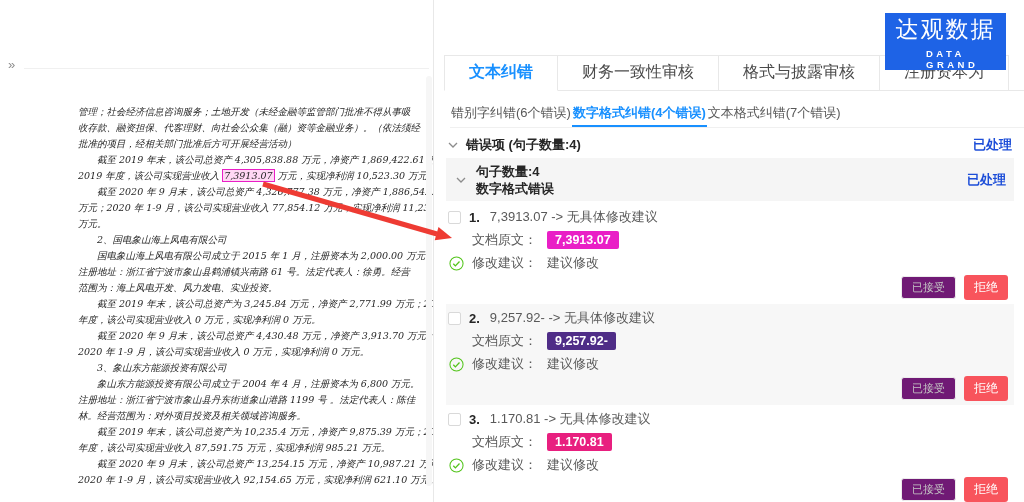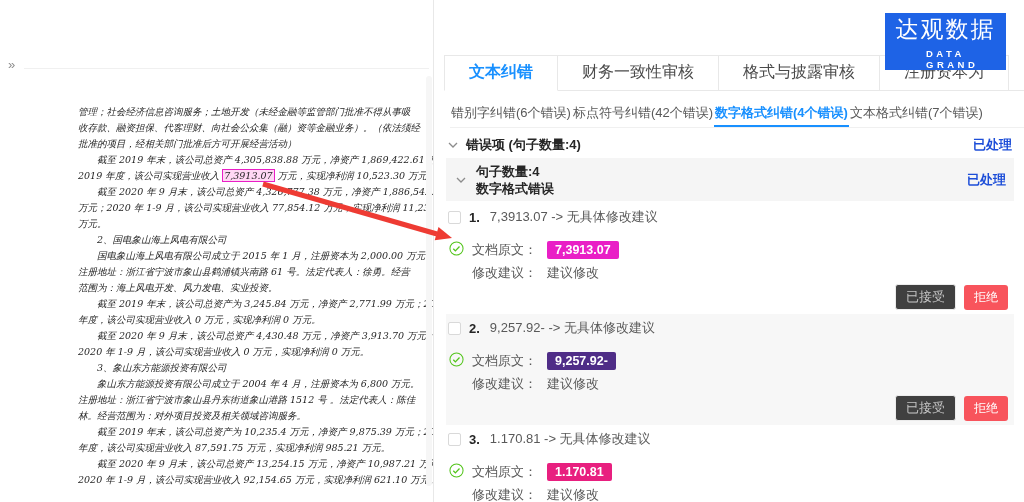--- a/index.html
+++ b/index.html
@@ -63,31 +63,31 @@
 
   
   .items { position:absolute; top:203px; left:12px; right:10px; }
   .item { padding:4px 4px 5px 2px; background:#fff; }
   .item.gray { background:#f7f7f7; }
   .item.last { border-bottom:1px solid #f0f0f0; }
   .item-title-row { display:flex; align-items:center; height:20px; font-size:13px; color:#595959; }
   .checkbox { width:13px; height:13px; border:1px solid #d9d9d9; border-radius:2px;
               background:#fff; margin-right:8px; flex:none; cursor:pointer; }
   .num { font-weight:bold; color:#262626; margin-right:10px; }
-  .item-body { display:flex; margin-top:12px; }
+  .item-body { display:flex; margin-top:2px;align-items:flex-end; }
   .icon-col { width:24px; padding:2px 0 0 1px; flex:none; }
   .fields { flex:1; }
   .field { display:flex; align-items:center; height:21px; margin-bottom:2px;
            font-size:13px; color:#595959; }
   .field-label { margin-right:10px; }
   .chip { color:#fff; font-weight:bold; font-size:12.5px; padding:2px 8px; border-radius:2px; }
   .item-actions { display:flex; justify-content:flex-end; align-items:center; gap:8px;
                   height:24px; padding-right:2px; }
-  .btn-accepted { background:#404040; border:1px solid #ececec; color:#c4c4c4;
-                  font-size:13px; padding:3px 10px; border-radius:3px;
+  .btn-accepted { background:#701a75; border:1px solid #ececec; color:#c4c4c4;
+                  font-size:11px; padding:3px 10px; border-radius:3px;
                   font-family:"Liberation Sans",sans-serif; }
   .btn-reject { background:var(--reject-red,#f8545c); border:none; color:#fff;
                 font-size:12px; padding:4px 10px; border-radius:3px; cursor:pointer;
                 font-family:"Liberation Sans",sans-serif; }
 
   
   .arrow-overlay { position:absolute; left:0; top:0; width:1024px; height:502px;
                    pointer-events:none; z-index:6; }
   .arrow-line { stroke:var(--arrow-red,#ee3b33); stroke-width:5; }
   .arrow-head { fill:var(--arrow-red,#ee3b33); }
@@ -110,40 +110,39 @@
       <div class="doc-line indent">2、国电象山海上风电有限公司</div>
       <div class="doc-line indent">国电象山海上风电有限公司成立于 2015 年 1 月，注册资本为 2,000.00 万元。</div>
       <div class="doc-line">注册地址：浙江省宁波市象山县鹤浦镇兴南路 61 号。法定代表人：徐勇。经营</div>
       <div class="doc-line">范围为：海上风电开发、风力发电、实业投资。</div>
       <div class="doc-line indent">截至 2019 年末，该公司总资产为 3,245.84 万元，净资产 2,771.99 万元；2019</div>
       <div class="doc-line">年度，该公司实现营业收入 0 万元，实现净利润 0 万元。</div>
       <div class="doc-line indent">截至 2020 年 9 月末，该公司总资产 4,430.48 万元，净资产 3,913.70 万元；</div>
       <div class="doc-line">2020 年 1-9 月，该公司实现营业收入 0 万元，实现净利润 0 万元。</div>
       <div class="doc-line indent">3、象山东方能源投资有限公司</div>
       <div class="doc-line indent">象山东方能源投资有限公司成立于 2004 年 4 月，注册资本为 6,800 万元。</div>
-      <div class="doc-line">注册地址：浙江省宁波市象山县丹东街道象山港路 1512 号 。法定代表人：陈佳</div>
+      <div class="doc-line">注册地址：浙江省宁波市象山县丹东街道象山港路 1199 号 。法定代表人：陈佳</div>
       <div class="doc-line">林。经营范围为：对外项目投资及相关领域咨询服务。</div>
       <div class="doc-line indent">截至 2019 年末，该公司总资产为 10,235.4 万元，净资产 9,875.39 万元；2019</div>
       <div class="doc-line">年度，该公司实现营业收入 87,591.75 万元，实现净利润 985.21 万元。</div>
       <div class="doc-line indent">截至 2020 年 9 月末，该公司总资产 13,254.15 万元，净资产 10,987.21 万元；</div>
       <div class="doc-line">2020 年 1-9 月，该公司实现营业收入 92,154.65 万元，实现净利润 621.10  万元。</div>
     </div>
   <div class="left-scroll"></div>
 </div>
 
 <div class="right-panel">
   <div class="tabs-row">
       <div class="tab active">文本纠错</div>
       <div class="tab">财务一致性审核</div>
       <div class="tab">格式与披露审核</div>
       <div class="tab">注册资本为</div>
     </div>
   <div class="subtabs-row">
       <div class="subtab">错别字纠错(6个错误)</div>
-      <div class="subtab">标点符号纠错(42个错误)</div>
       <div class="subtab active">数字格式纠错(4个错误)</div>
       <div class="subtab">文本格式纠错(7个错误)</div>
     </div>
 
   <div class="section-row">
     <span class="chev">
       <svg width="10" height="10" viewBox="0 0 10 10">
           <polyline points="1,3 5,7 9,3" fill="none" stroke="#8c8c8c" stroke-width="1.3"></polyline>
         </svg>
     </span>

